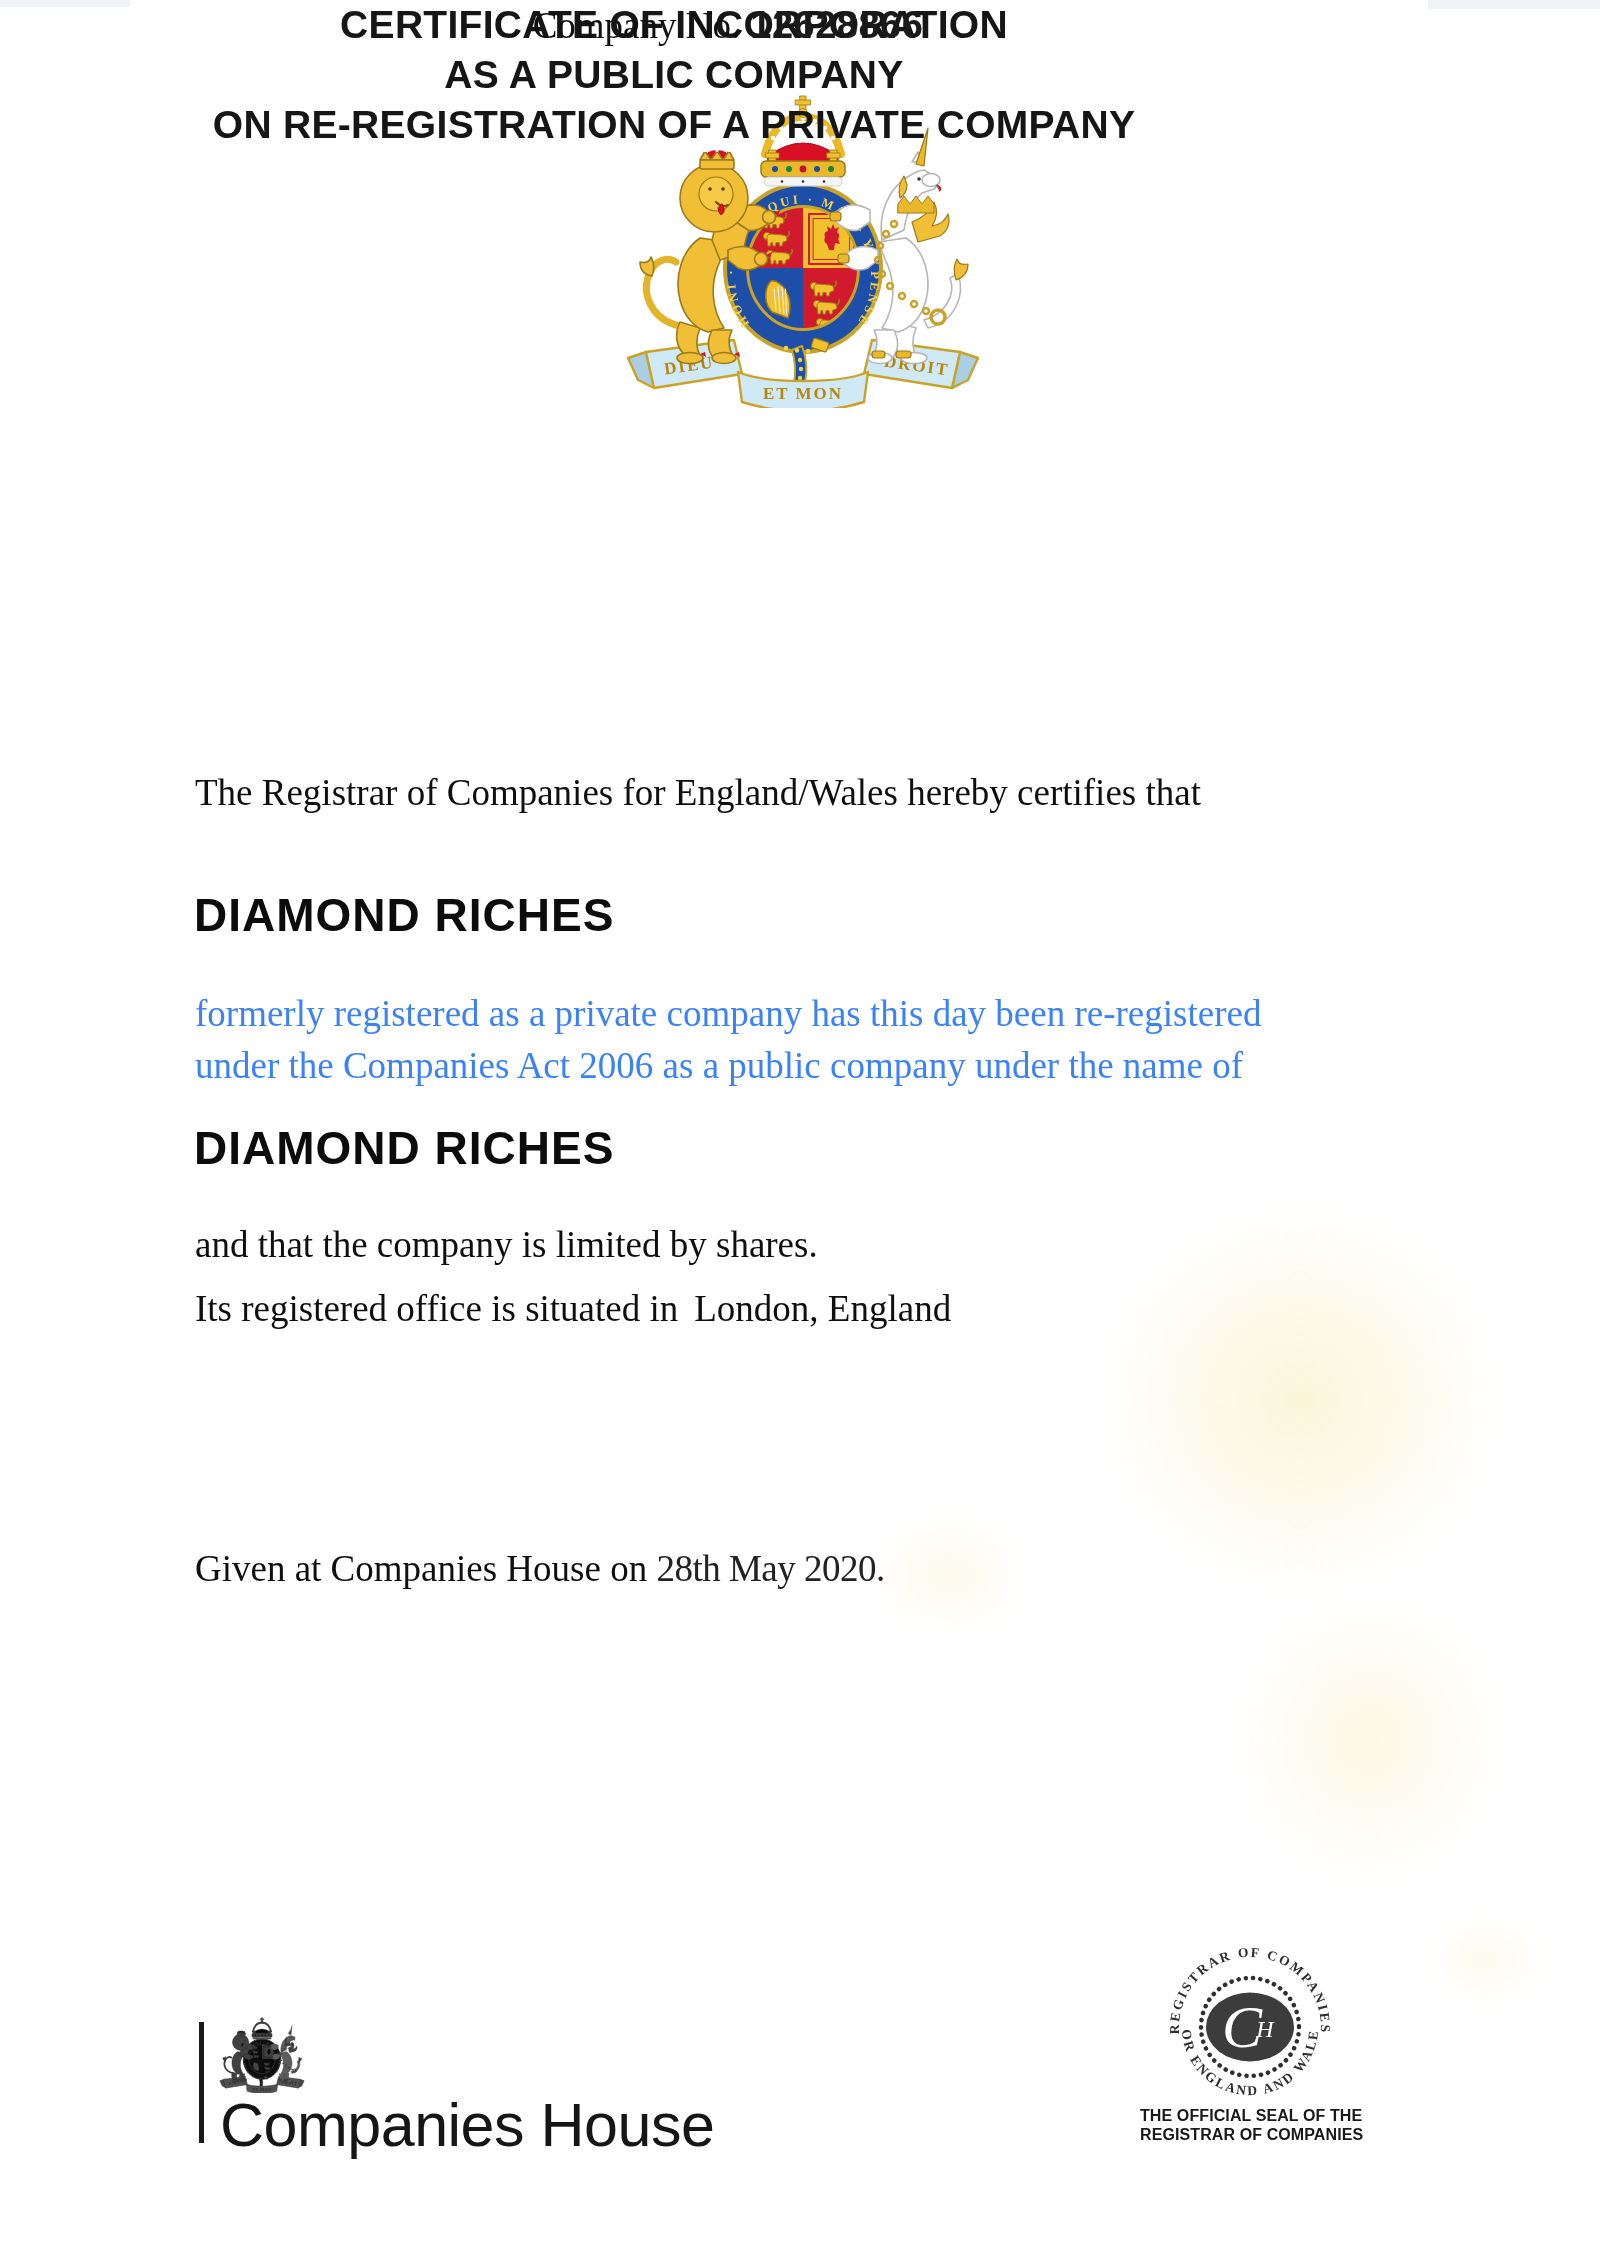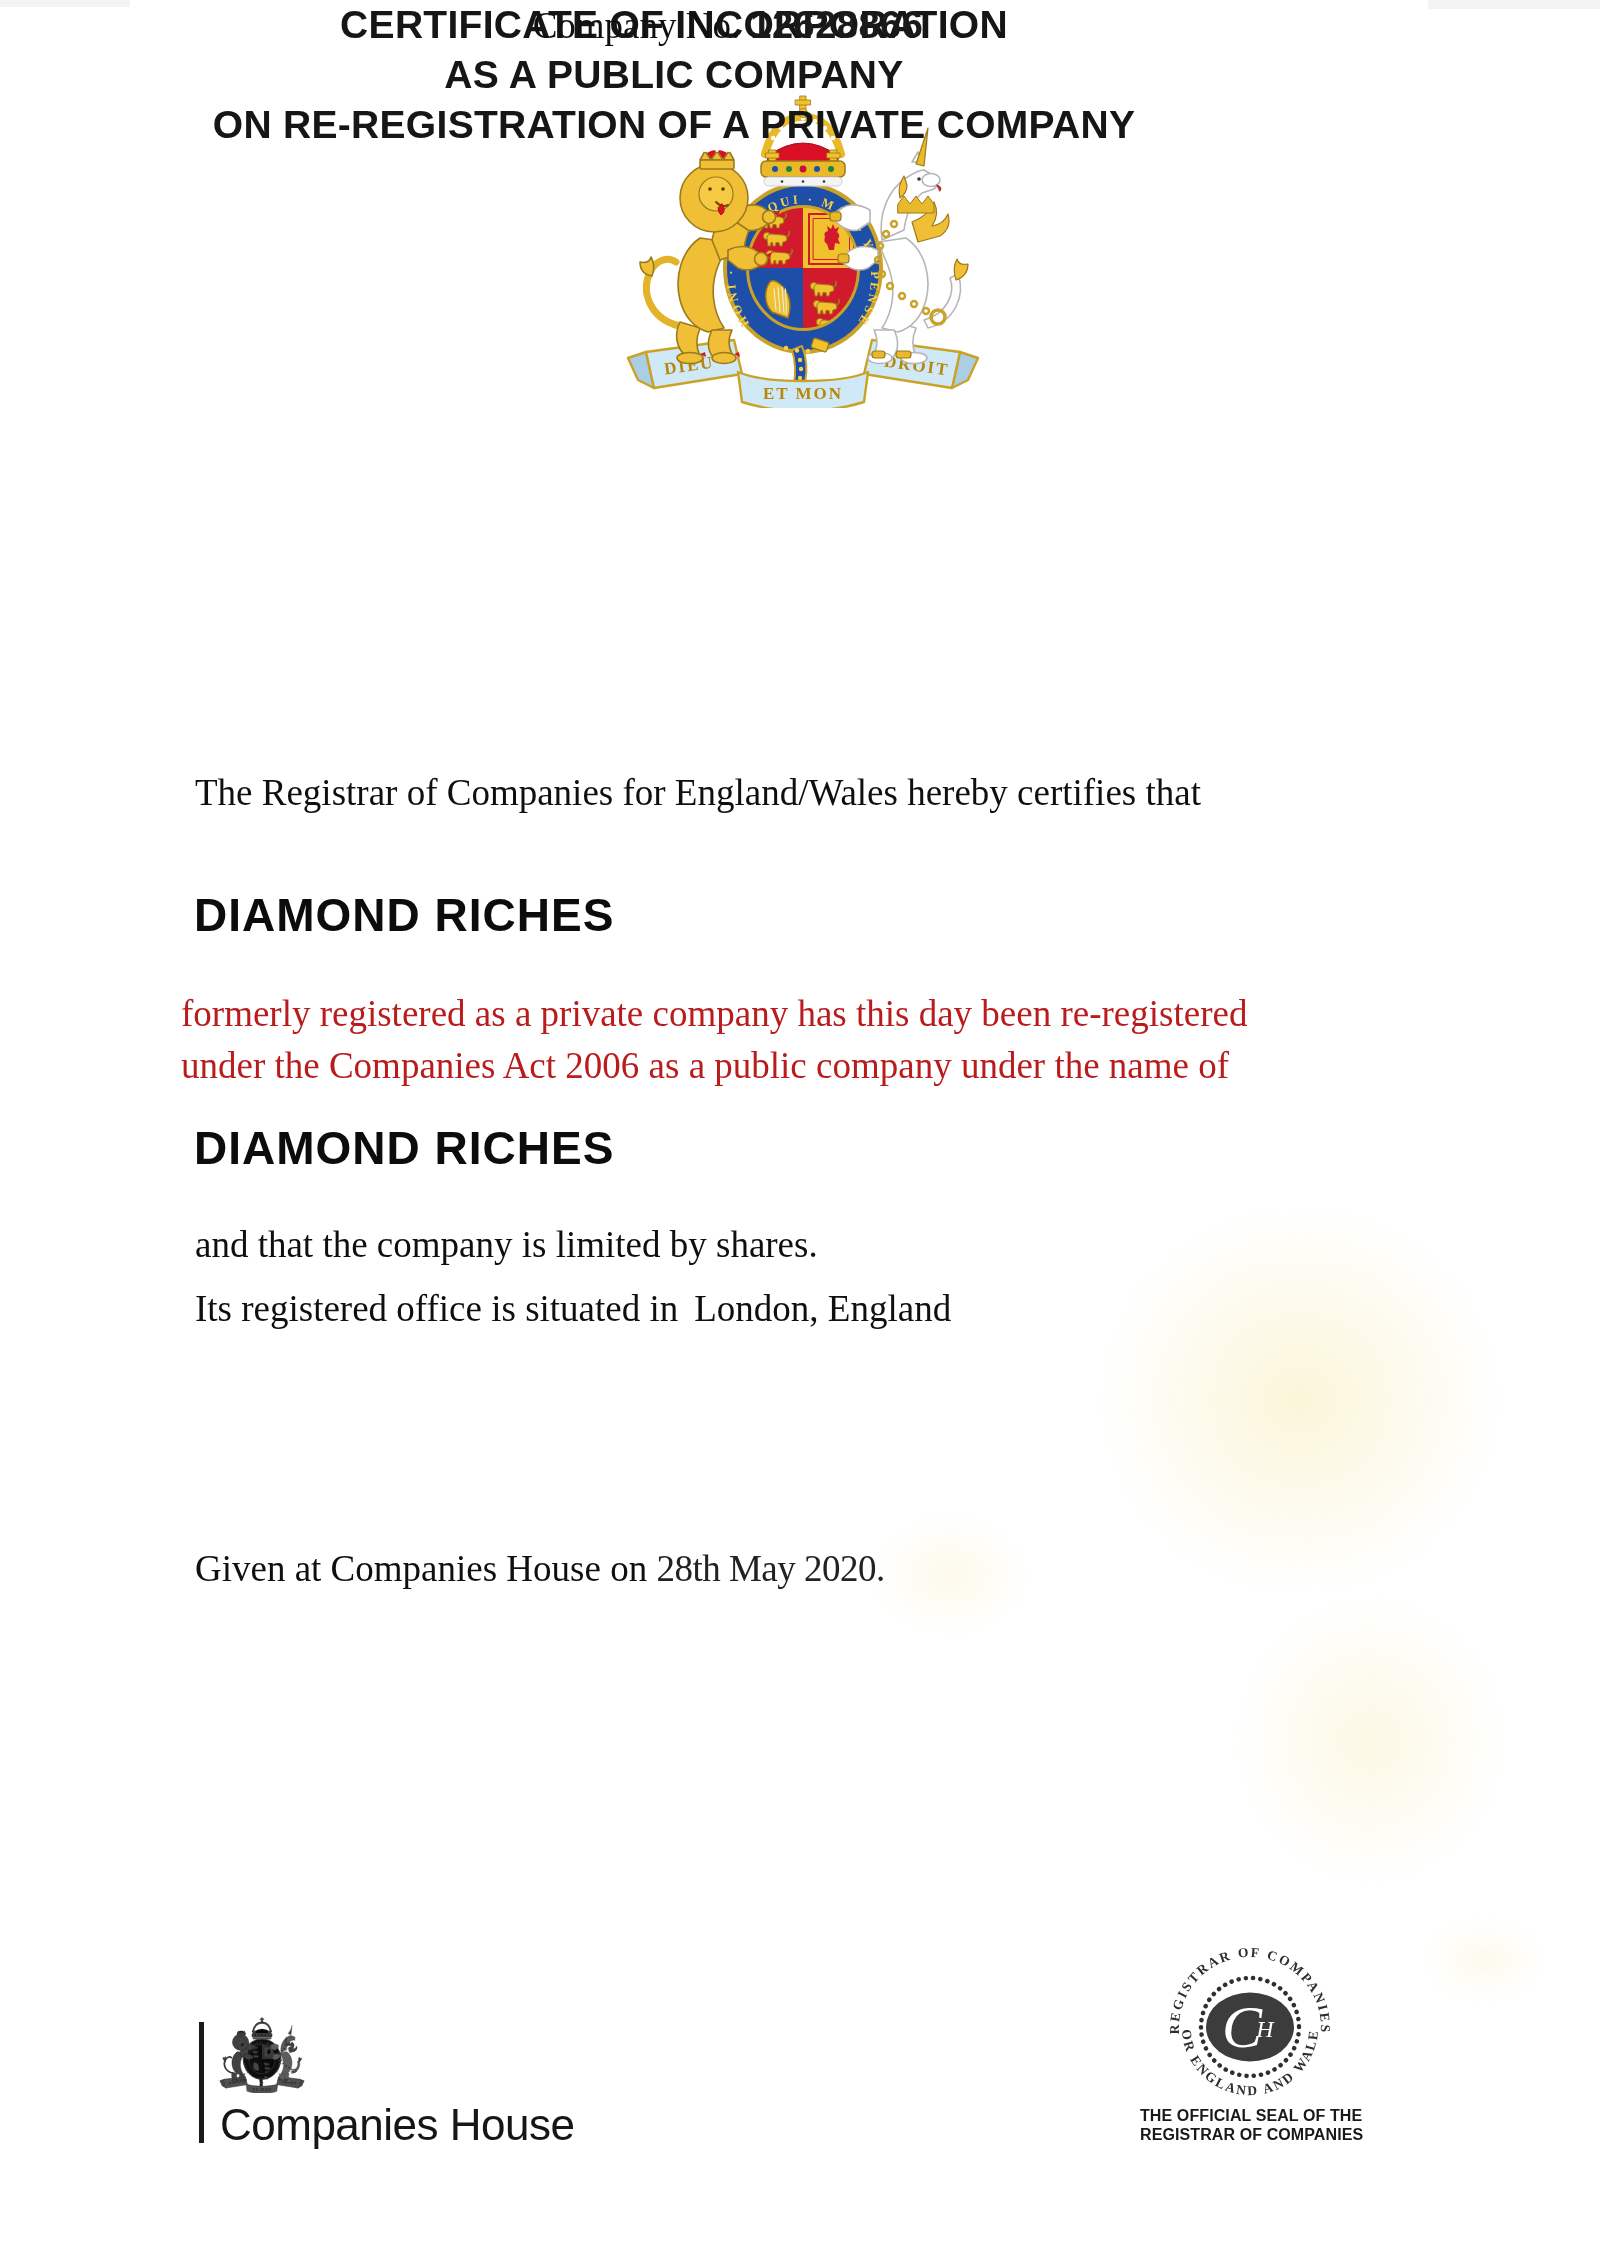--- a/index.html
+++ b/index.html
@@ -16,27 +16,27 @@
          font-family:"Liberation Sans", sans-serif;font-weight:700;
          font-size:39px;line-height:50px;letter-spacing:.3px;color:#161616;}
   
   .companyno{left:0;top:628;width:1456px;text-align:center;font-size:37px;line-height:50px;color:#101010;}
   .companyno .num{font-family:"Liberation Sans", sans-serif;font-weight:700;font-size:38px;
                   letter-spacing:.5px;margin-left:10px;color:#1a1a1a;}
   
   .serifline{left:195px;font-size:37px;line-height:46px;color:#0f0f0f;white-space:nowrap;}
   .cname{left:194px;font-family:"Liberation Sans", sans-serif;font-weight:700;
          font-size:46px;line-height:52px;letter-spacing:1px;color:#0c0c0c;white-space:nowrap;}
-  .para{left:181px;font-size:37px;line-height:52px;color:#b91c1c;}
+  .para{left:195px;font-size:37px;line-height:52px;color:#3b82f6;}
   .gap{display:inline-block;width:16px;}
   .datepart{letter-spacing:-0.5px;color:#222;}
   
   .logobar{left:199px;top:2022px;width:5px;height:121px;background:#1a1a1a;}
   .wordmark{left:220px;top:2100px;font-family:"Liberation Sans", sans-serif;
-            font-size:44px;line-height:50px;letter-spacing:-.5px;color:#161616;white-space:nowrap;}
+            font-size:61px;line-height:50px;letter-spacing:-.5px;color:#161616;white-space:nowrap;}
   .mini-crest{left:217px;top:2016px;width:90px;height:77px;
               filter:grayscale(1) brightness(.38) contrast(1.15);}
   
   .seal-caption{left:1140px;top:2106px;width:220px;text-align:center;
                 font-family:"Liberation Sans", sans-serif;font-weight:700;
                 font-size:16px;line-height:19px;letter-spacing:.1px;color:#191919;}
   .seal-caption div{white-space:nowrap;}
 </style>
 </head>
 <body>

